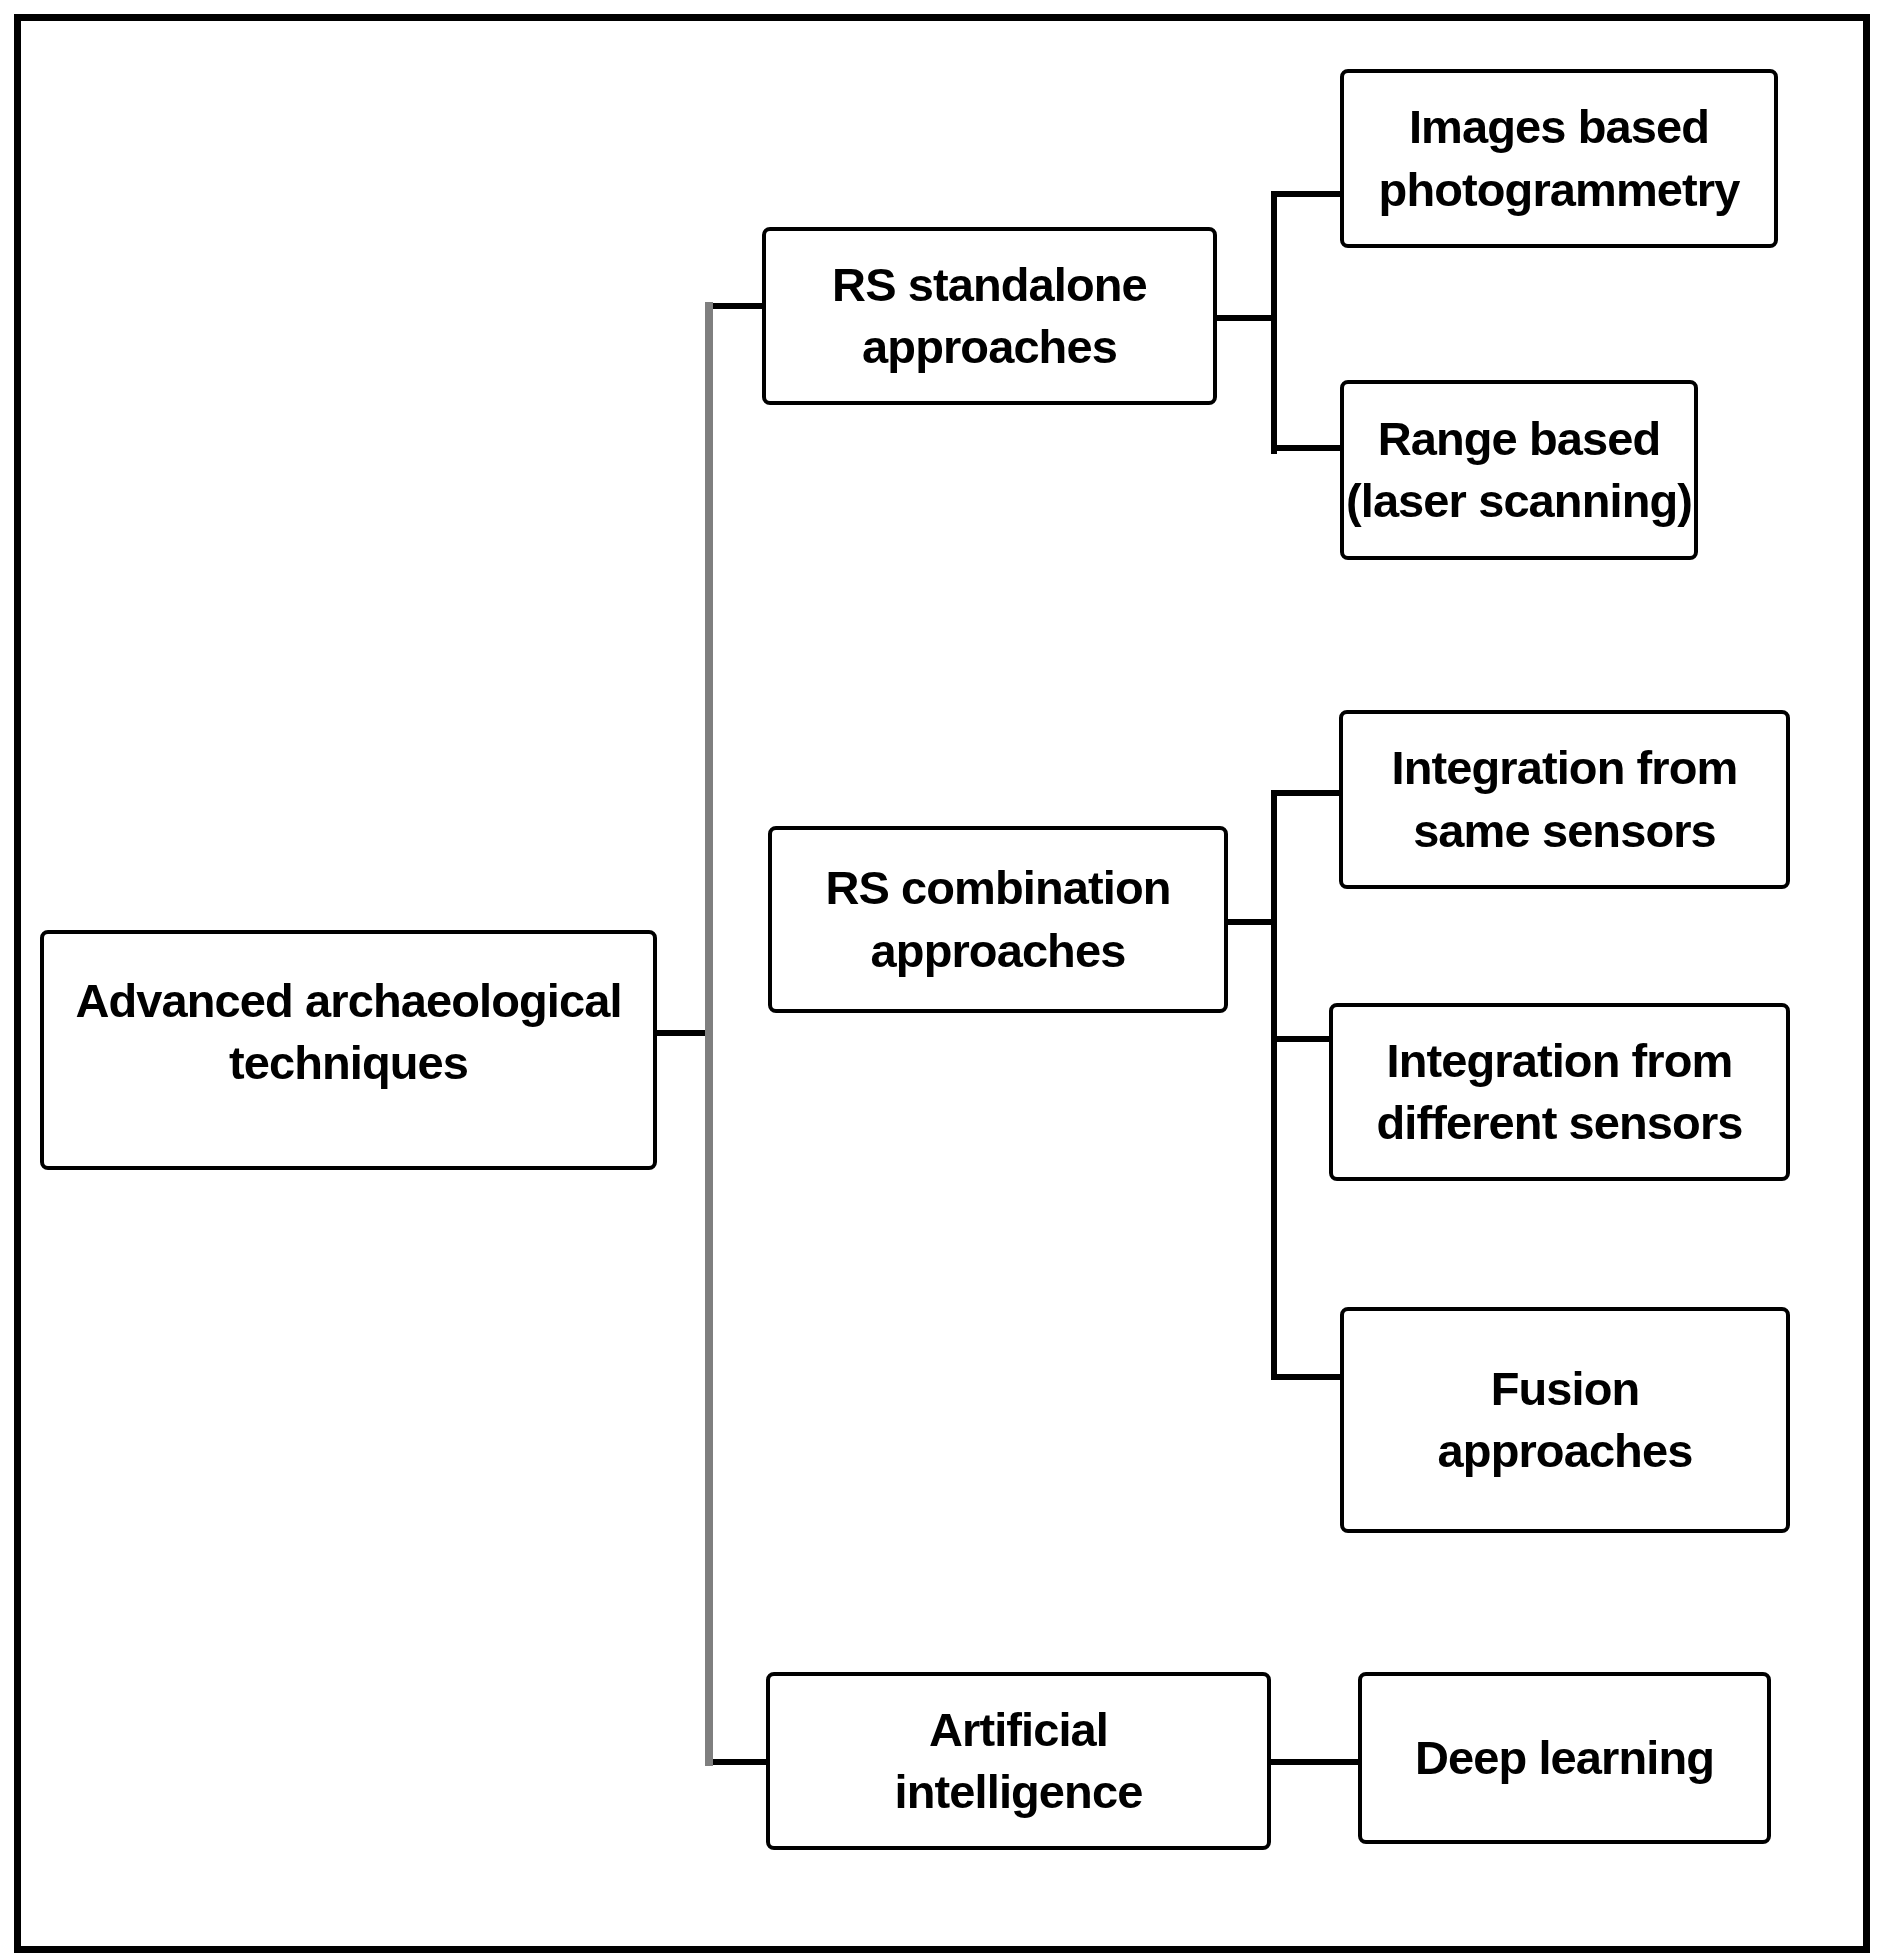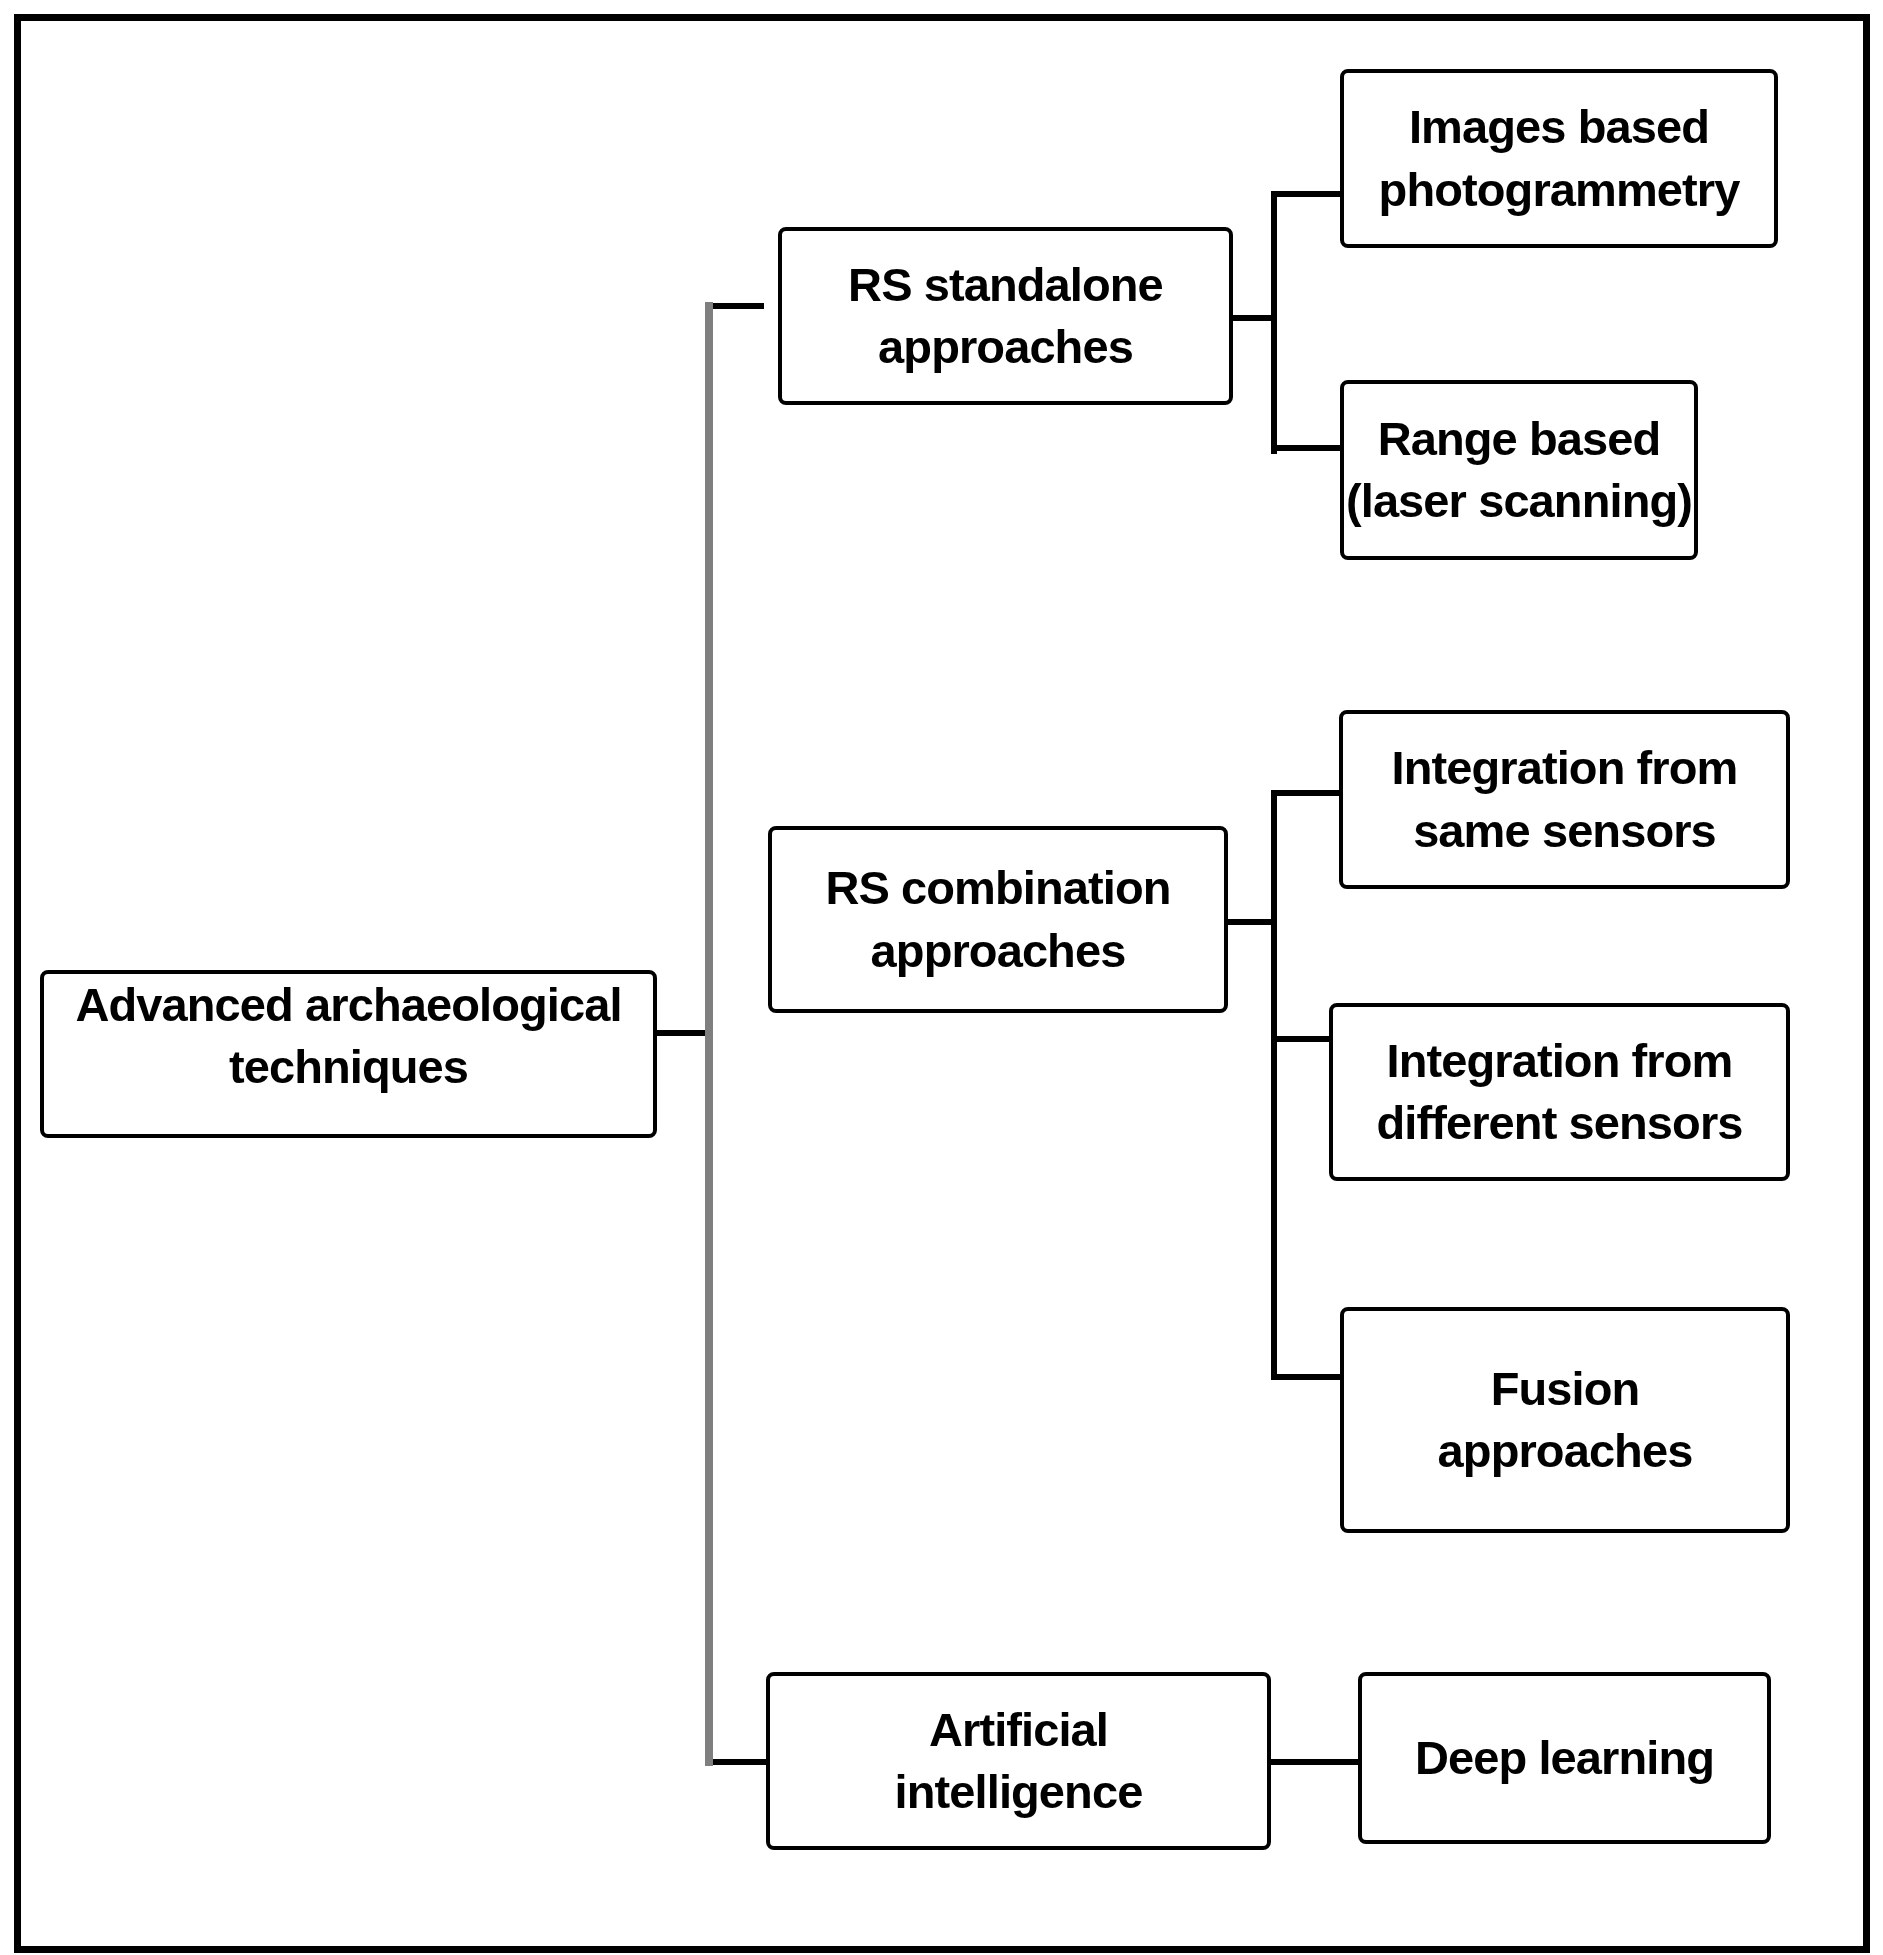--- a/index.html
+++ b/index.html
@@ -50,22 +50,22 @@
     background: #000000;
     z-index: 1;
   }
   .trunk {
     position: absolute;
     background: #7f7f7f;
     z-index: 2;
   }
 
   
-  #box-root        { left:   40px; top: 970px; width: 617px; height: 168px; padding-bottom: 36px; }
-  #box-standalone  { left: 778px; top:  227px; width:  455px; height: 178px; }
+  #box-root        { left:   40px; top: 930px; width: 617px; height: 240px; padding-bottom: 36px; }
+  #box-standalone  { left: 762px; top:  227px; width:  455px; height: 178px; }
   #box-combination { left: 768px; top: 826px; width:  460px; height: 187px; }
   #box-ai          { left: 766px; top: 1672px; width:  505px; height: 178px; }
   #box-images      { left: 1340px; top:  69px; width:  438px; height: 179px; }
   #box-range       { left: 1340px; top:  380px; width:  358px; height: 180px; }
   #box-same        { left: 1339px; top: 710px; width:  451px; height: 179px; }
   #box-different   { left: 1329px; top: 1003px; width:  461px; height: 178px; }
   #box-fusion      { left: 1340px; top: 1307px; width:  450px; height: 226px; }
   #box-deep        { left: 1358px; top: 1672px; width:  413px; height: 172px; }
 
   

